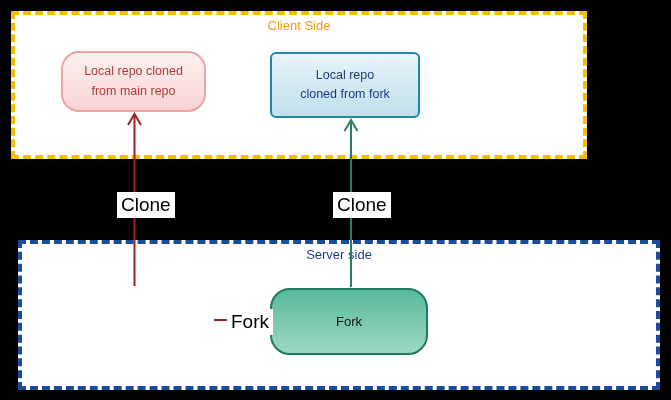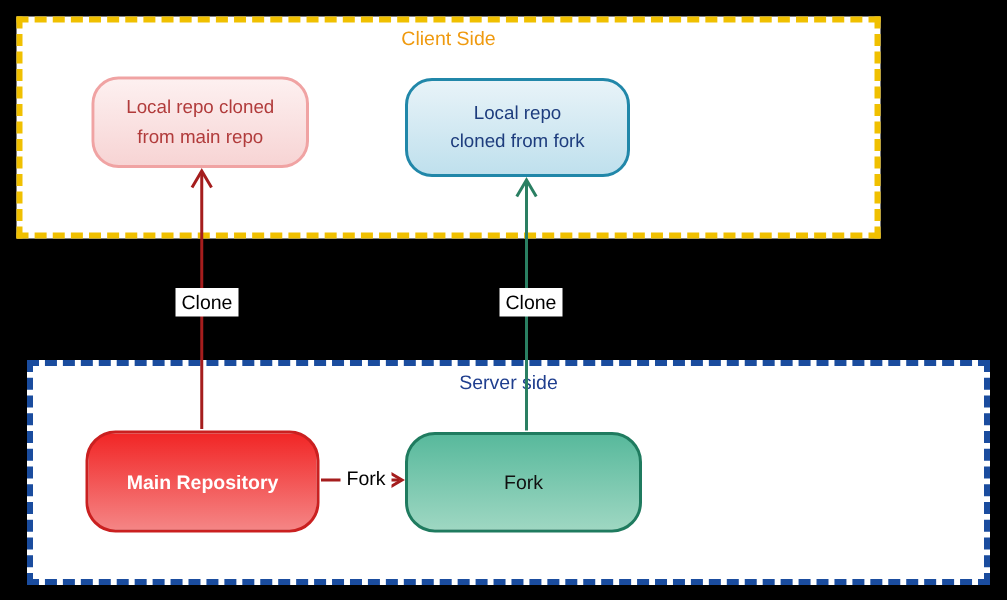--- a/index.html
+++ b/index.html
@@ -41,21 +41,21 @@
     border:2px solid var(--pink-node-border,#f0a3a3);
     border-radius:18px;
     background:linear-gradient(to bottom,var(--pink-node-top,#fdf0f0),var(--pink-node-bottom,#f7d4d4));
     color:var(--pink-node-text,#b13b3b);
     font-size:12.5px;line-height:1.55;
     padding:8px 10px;
   }
   .node.blue{
     left:270px;top:52px;width:150px;height:66px;
     border:2px solid var(--blue-node-border,#2187a9);
-    border-radius:18px;
+    border-radius:6px;
     background:linear-gradient(to bottom,var(--blue-node-top,#e8f3f8),var(--blue-node-bottom,#bfe0ed));
     color:var(--blue-node-text,#1d3c7d);
     font-size:12.5px;line-height:1.55;
     padding:4px 26px;
   }
   .node.red{
     left:57px;top:287px;width:156px;height:68px;
     border:2px solid var(--red-node-border,#ca2020);
     border-radius:20px;
     background:linear-gradient(to bottom,var(--red-node-top,#f12626),var(--red-node-bottom,#f58585));
@@ -71,21 +71,21 @@
     font-size:13px;
   }
   .edges{
     position:absolute;left:0;top:0;z-index:3;
     pointer-events:none;
   }
   .edge-label{
     position:absolute;z-index:4;
     background:var(--edge-label-bg,#ffffff);
     color:var(--edge-label-text,#000000);
-    font-size:13px;
+    font-size:19px;
     padding:2px 4px;
   }
   .edge-label.clone-main{left:117px;top:192px;}
   .edge-label.clone-fork{left:333px;top:192px;}
   .edge-label.fork-edge{left:227px;top:309px;}
 </style>
 </head>
 <body>
 
 <div class="canvas">
@@ -99,23 +99,20 @@
   </div>
 
   <div class="node pink">
     <span>Local repo cloned from main repo</span>
   </div>
 
   <div class="node blue">
     <span>Local repo cloned from fork</span>
   </div>
 
-  <div class="node red">
-    <span>Main Repository</span>
-  </div>
 
   <div class="node green">
     <span>Fork</span>
   </div>
 
   <svg class="edges" width="671" height="400" viewBox="0 0 671 400">
 
     <line x1="134.5" y1="115" x2="134.5" y2="286" stroke-width="2" stroke="#a51d1d"></line>
     <polyline points="128,125 134.5,114 141,125" fill="none" stroke-width="2" stroke="#a51d1d"></polyline>
 

